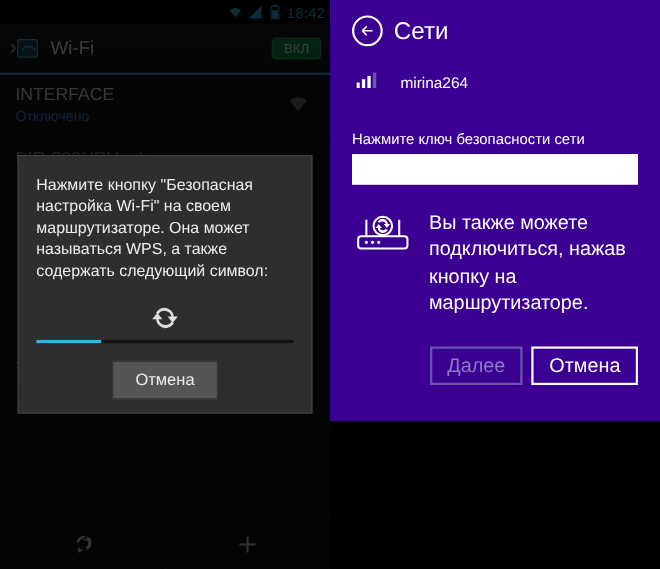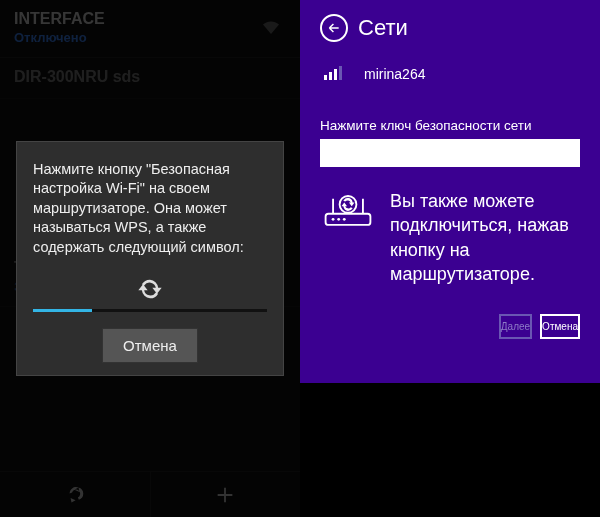--- a/index.html
+++ b/index.html
@@ -11,21 +11,21 @@
 .statusbar { height: 22px; background: #000; display: flex; align-items: center; justify-content: flex-end; padding: 0 4px; gap: 4px; color: #33b5e5; }
 .statusbar .sb-icon { width: 14px; height: 14px; display: inline-flex; align-items: center; justify-content: center; }
 .statusbar .time { font-size: 13px; font-weight: 400; letter-spacing: 0.5px; }
 
 .actionbar { height: 46px; background: linear-gradient(#1a1a1a,#141414); display: flex; align-items: center; border-bottom: 2px solid #33b5e5; }
 .ab-back { width: 46px; height: 46px; display: flex; align-items: center; justify-content: center; color: #33b5e5; }
 .ab-title { color: #eee; font-size: 17px; flex: 1; }
 .ab-toggle { margin-right: 8px; border: 1px solid #3a6; background: #184; color: #cfe; padding: 2px 10px; border-radius: 4px; font-size: 12px; }
 
 .wifi-list { flex: 1; overflow: hidden; }
-.wifi-item { padding: 10px 18px 12px 14px; border-bottom: 1px solid #222; display: flex; align-items: center; justify-content: flex-start; font-weight: bold; }
+.wifi-item { padding: 10px 18px 12px 14px; border-bottom: 1px solid #222; display: flex; align-items: center; justify-content: flex-start; }
 .wifi-item .wtxt { flex: 1; }
 .wifi-item .ssid { color: #d8d8d8; font-size: 16px; }
 .wifi-item .sub  { color: #3b82f6; font-size: 13px; margin-top: 2px; }
 .wifi-sig { color: #7a7a7a; width: 22px; text-align: center; }
 
 .bottombar { height: 46px; border-top: 1px solid #222; display: flex; }
 .bottombar .half { flex: 1; display: flex; align-items: center; justify-content: center; color: #bbb; }
 .bottombar .divider { width: 1px; background: #222; }
 
 
@@ -44,29 +44,60 @@
 .win .back { width: 28px; height: 28px; border: 2px solid #fff; border-radius: 50%; display: flex; align-items: center; justify-content: center; }
 .win .title { font-size: 22px; font-weight: 300; }
 .win .net { display: flex; align-items: center; gap: 20px; margin-bottom: 34px; margin-left: 4px; }
 .win .netname { font-size: 14px; }
 .win .lbl { font-size: 13.5px; margin-bottom: 6px; }
 .win .inp { width: 100%; height: 28px; background: #fff; border: none; padding: 4px 6px; color: #111; font-size: 14px; }
 .win .wps { display: flex; gap: 14px; margin-top: 22px; }
 .win .router { flex: 0 0 auto; }
 .win .wpstxt { font-size: 18px; line-height: 1.35; }
 .win .btns { display: flex; justify-content: flex-end; gap: 8px; margin-top: 28px; }
-.win .wbtn { border: 2px solid #fff; padding: 5px 0; font-size: 10px; background: transparent; color: #fff; }
+.win .wbtn { border: 2px solid #fff; padding: 5px 14px; font-size: 18px; background: transparent; color: #fff; }
 .win .wbtn.disabled { color: #8e7ac7; border-color: #6a56b3; }
 </style>
 </head>
 <body>
 
 <div class="android">
 
-
+  <div class="statusbar">
+    <span class="sb-icon">
+      <svg width="14" height="14" viewBox="0 0 24 24">
+          <path fill="#33b5e5" d="M12 20l9-11c-5-4-13-4-18 0l9 11z"></path>
+        </svg>
+    </span>
+    <span class="sb-icon">
+      <svg width="14" height="14" viewBox="0 0 24 24">
+          <path fill="#33b5e5" d="M2 22h20V2L2 22z"></path>
+        </svg>
+    </span>
+    <span class="sb-icon">
+      <svg width="10" height="14" viewBox="0 0 10 16">
+          <rect x="1" y="2" width="8" height="13" fill="none" stroke="#33b5e5"></rect>
+          <rect x="3" y="0" width="4" height="2" fill="#33b5e5"></rect>
+          <rect x="2" y="6" width="6" height="8" fill="#33b5e5"></rect>
+        </svg>
+    </span>
+    <span class="time">18:42</span>
+  </div>
+
+  <div class="actionbar">
+    <div class="ab-back">
+      <svg width="30" height="24" viewBox="0 0 30 24">
+        <path d="M6 12 L2 8 M6 12 L2 16" stroke="#999" stroke-width="1.5" fill="none"></path>
+        <rect x="8" y="4" width="18" height="16" rx="2" fill="#1b4a5a" stroke="#33b5e5"></rect>
+        <path d="M12 14c3-5 9-5 12 0" stroke="#33b5e5" fill="none" stroke-width="1.5"></path>
+      </svg>
+    </div>
+    <div class="ab-title">Wi-Fi</div>
+    <div class="ab-toggle">ВКЛ</div>
+  </div>
 
   <div class="wifi-list">
     <div class="wifi-item">
       <div class="wtxt">
         <div class="ssid">INTERFACE</div>
         <div class="sub">Отключено</div>
       </div>
       <div class="wifi-sig">
         <svg width="20" height="16" viewBox="0 0 24 20">
             <path fill="#6a6a6a" d="M12 20l10-12c-6-5-14-5-20 0l10 12z"></path>

